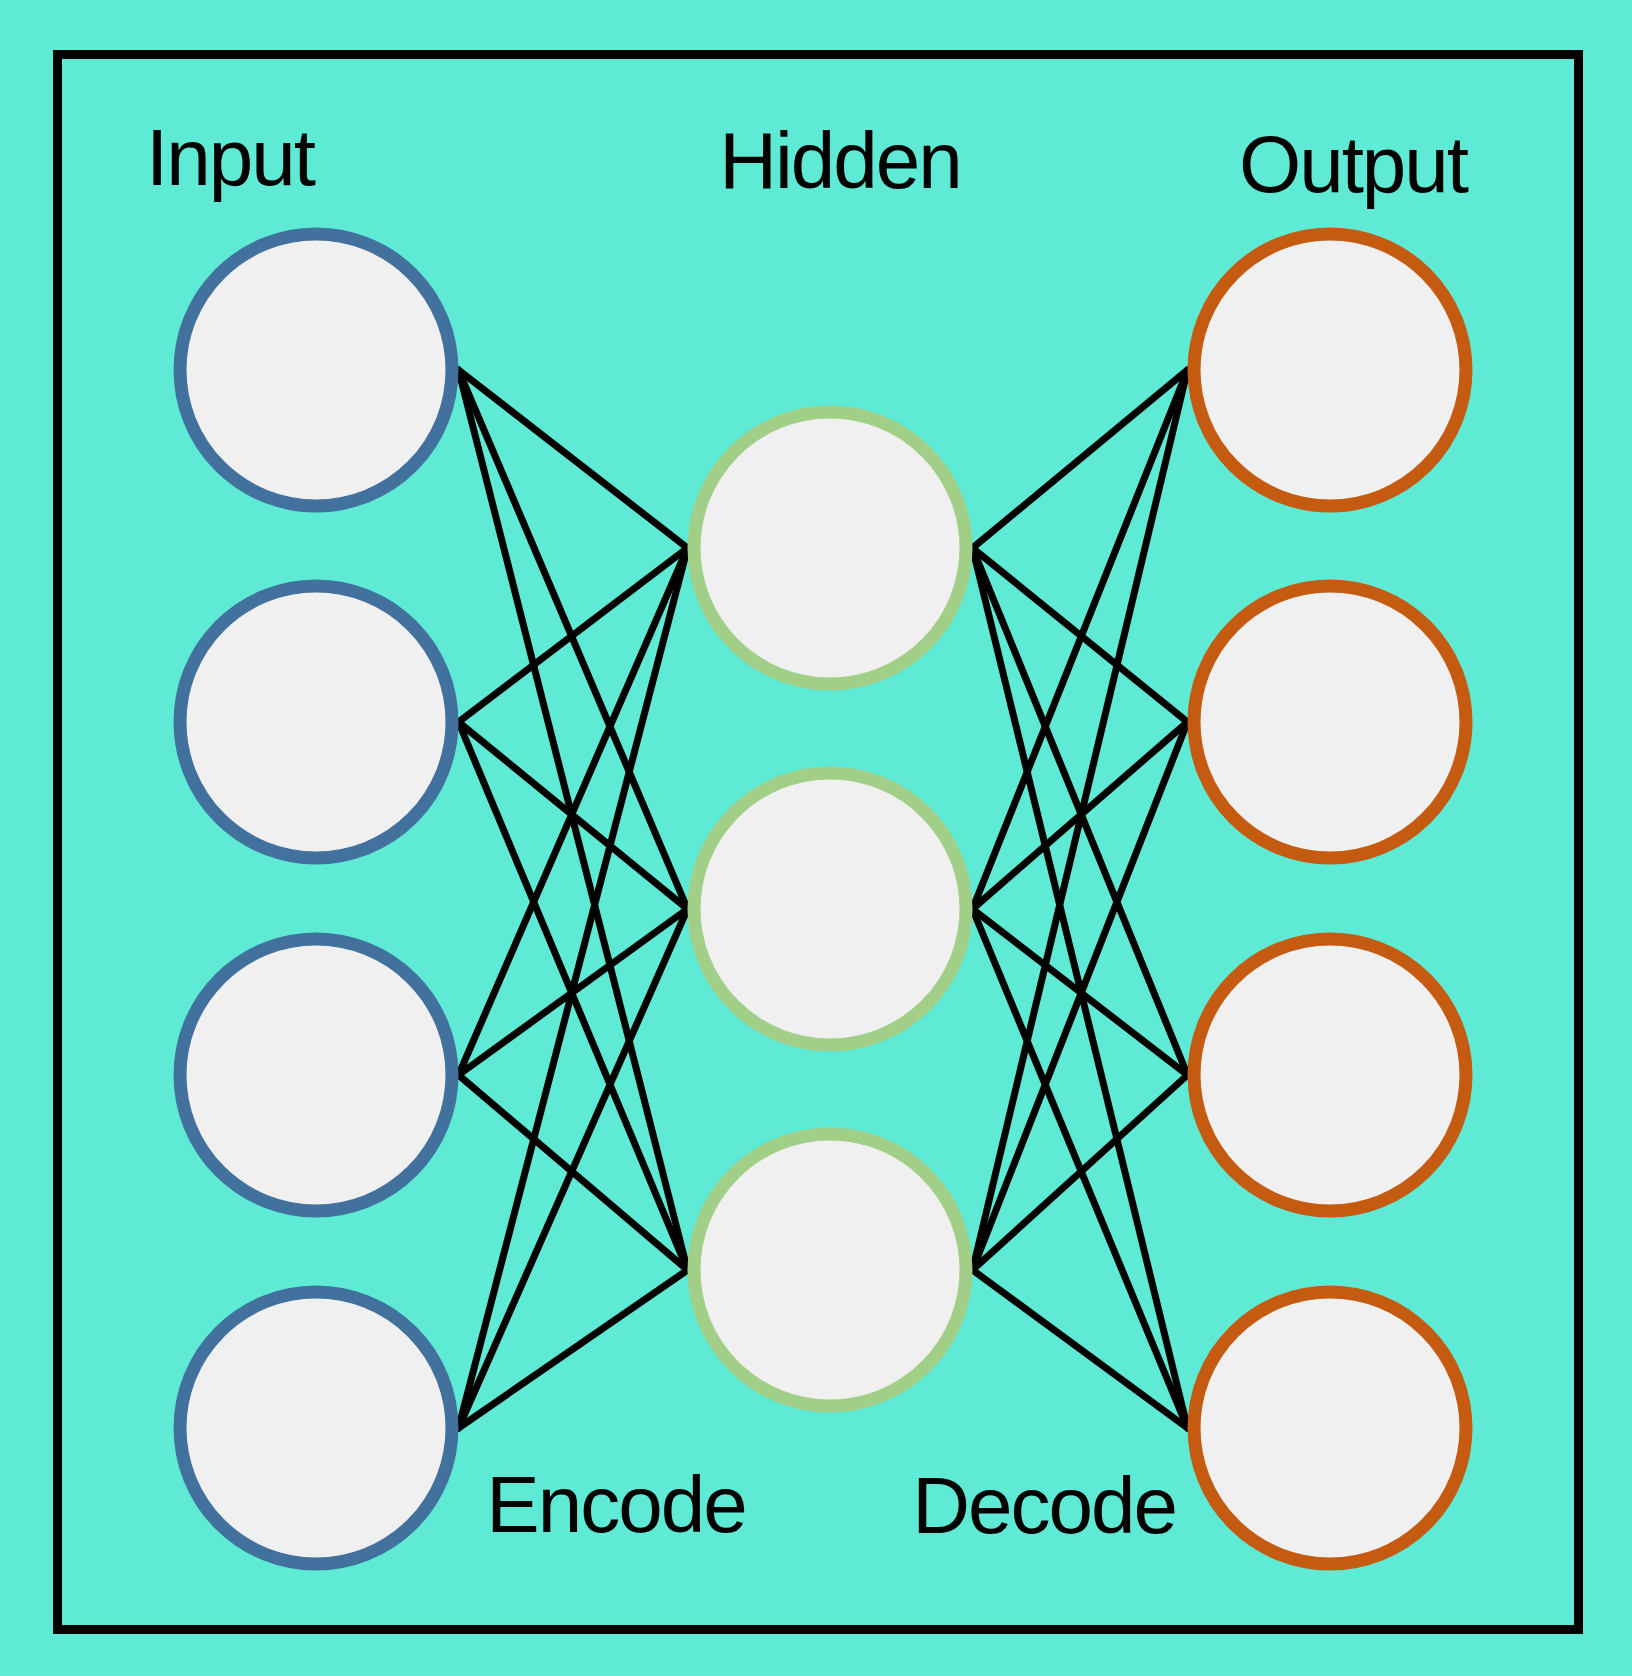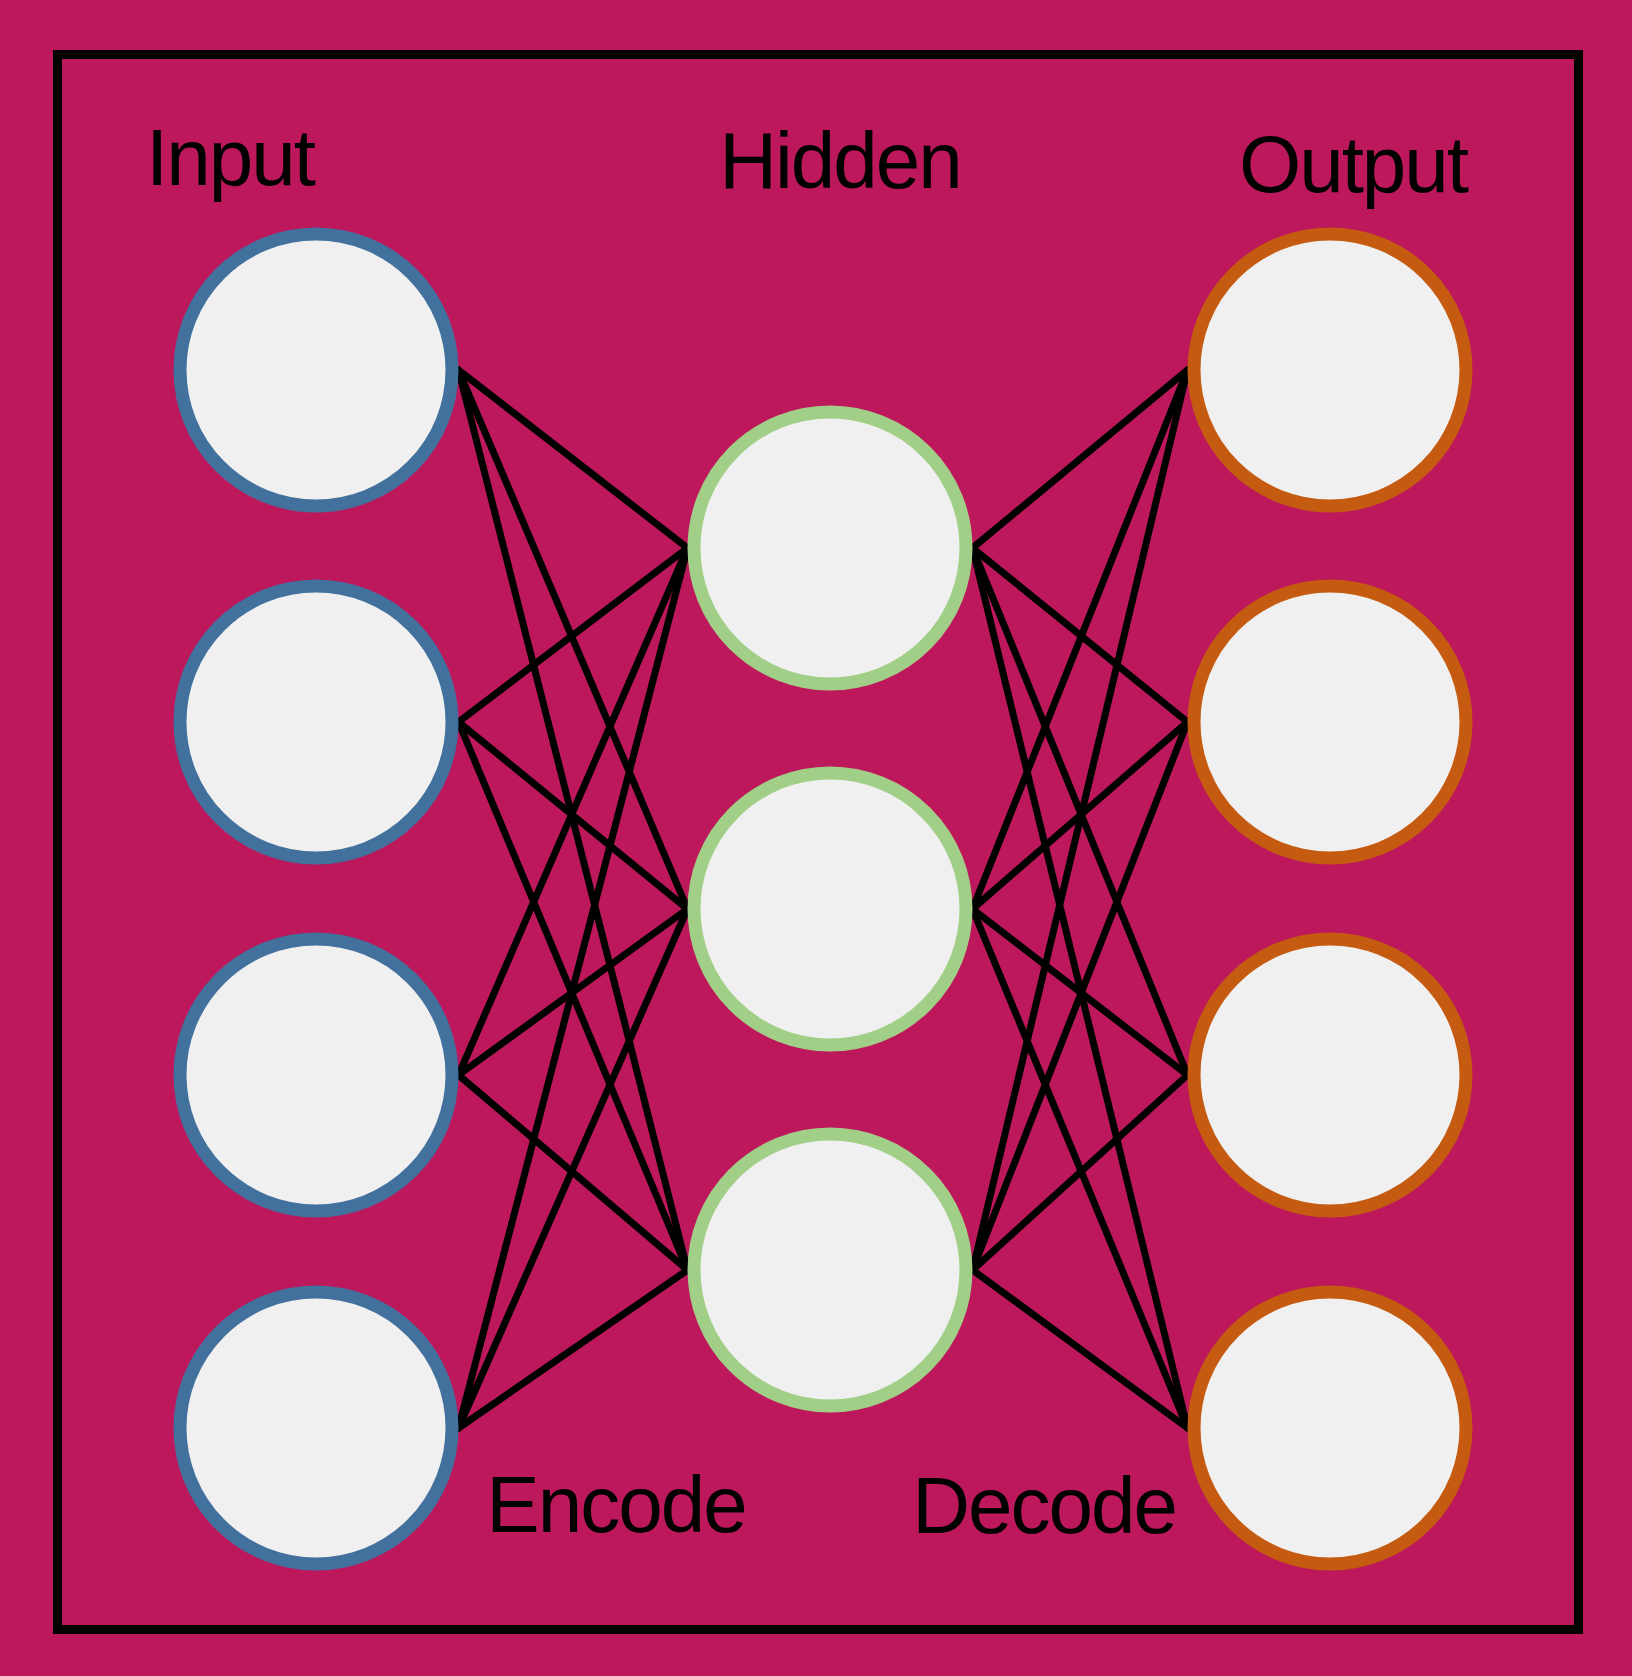--- a/index.html
+++ b/index.html
@@ -4,21 +4,21 @@
 <style>
   html, body {
     margin: 0;
     padding: 0;
     background: #ffffff;
   }
   .page {
     position: relative;
     width: 1632px;
     height: 1676px;
-    background: #be185d;
+    background: #5eead4;
     overflow: hidden;
   }
   svg {
     display: block;
   }
   .layer-label, .stage-label {
     font-family: "Liberation Sans", sans-serif;
     font-size: 80px;
     letter-spacing: -2px;
     fill: #000000;

